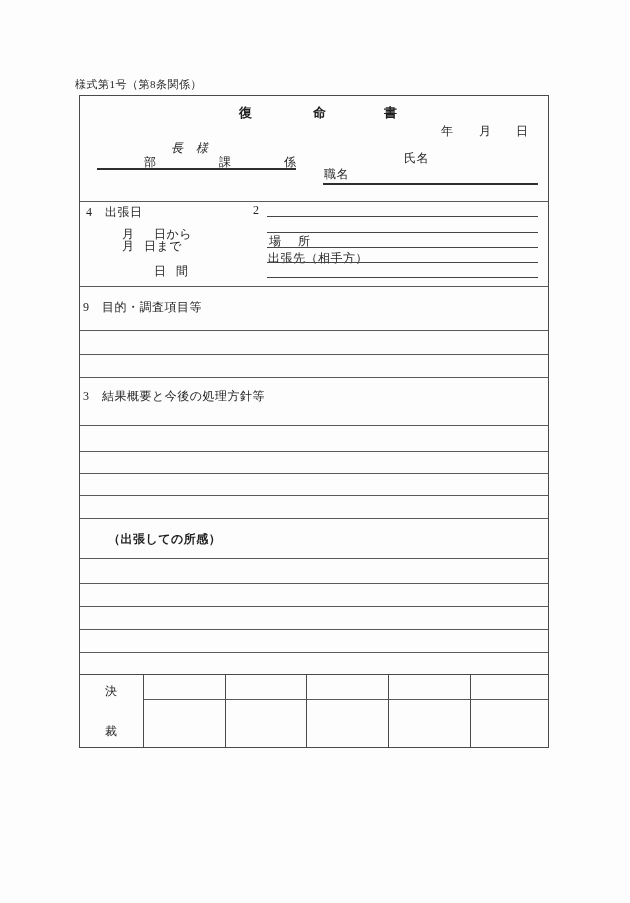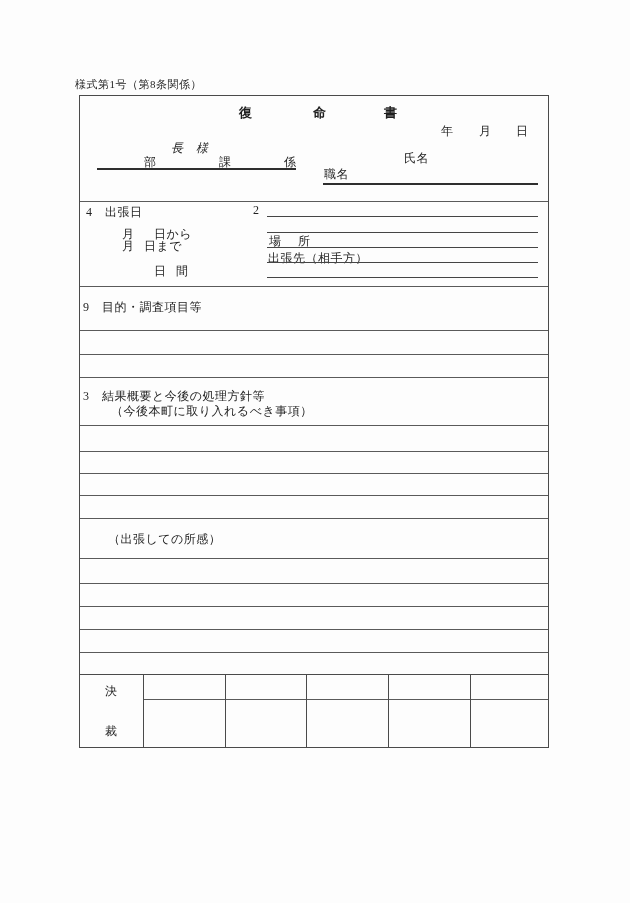--- a/index.html
+++ b/index.html
@@ -89,28 +89,27 @@
     <div class="fill-line" style="top:166px;"></div>
     <div class="fill-line" style="top:181px;"></div>
 
     <div class="hline" style="top:190px;"></div>
     <span class="abs" style="left:3px; top:205px;">9　目的・調査項目等</span>
     <div class="hline" style="top:234px;"></div>
     <div class="hline" style="top:258px;"></div>
     <div class="hline" style="top:281px;"></div>
 
     <span class="abs" style="left:3px; top:294px;">3　結果概要と今後の処理方針等</span>
-    <span class="abs" style="left:31px; top:309px;">（今後本町に取り入れるべき事項）</span>
     <div class="hline" style="top:329px;"></div>
     <div class="hline" style="top:355px;"></div>
     <div class="hline" style="top:377px;"></div>
     <div class="hline" style="top:399px;"></div>
     <div class="hline" style="top:422px;"></div>
 
-    <span class="abs" style="left:28px; top:437px;">（出張しての所感）</span>
+    <span class="abs" style="left:28px; top:437px;font-weight:bold;">（出張しての所感）</span>
     <div class="hline" style="top:462px;"></div>
     <div class="hline" style="top:487px;"></div>
     <div class="hline" style="top:510px;"></div>
     <div class="hline" style="top:533px;"></div>
     <div class="hline" style="top:556px;"></div>
 
     <div class="aprv">
       <div class="aprv-top"></div>
       <div class="aprv-mid"></div>
       <div class="vline" style="left:63px;"></div>

